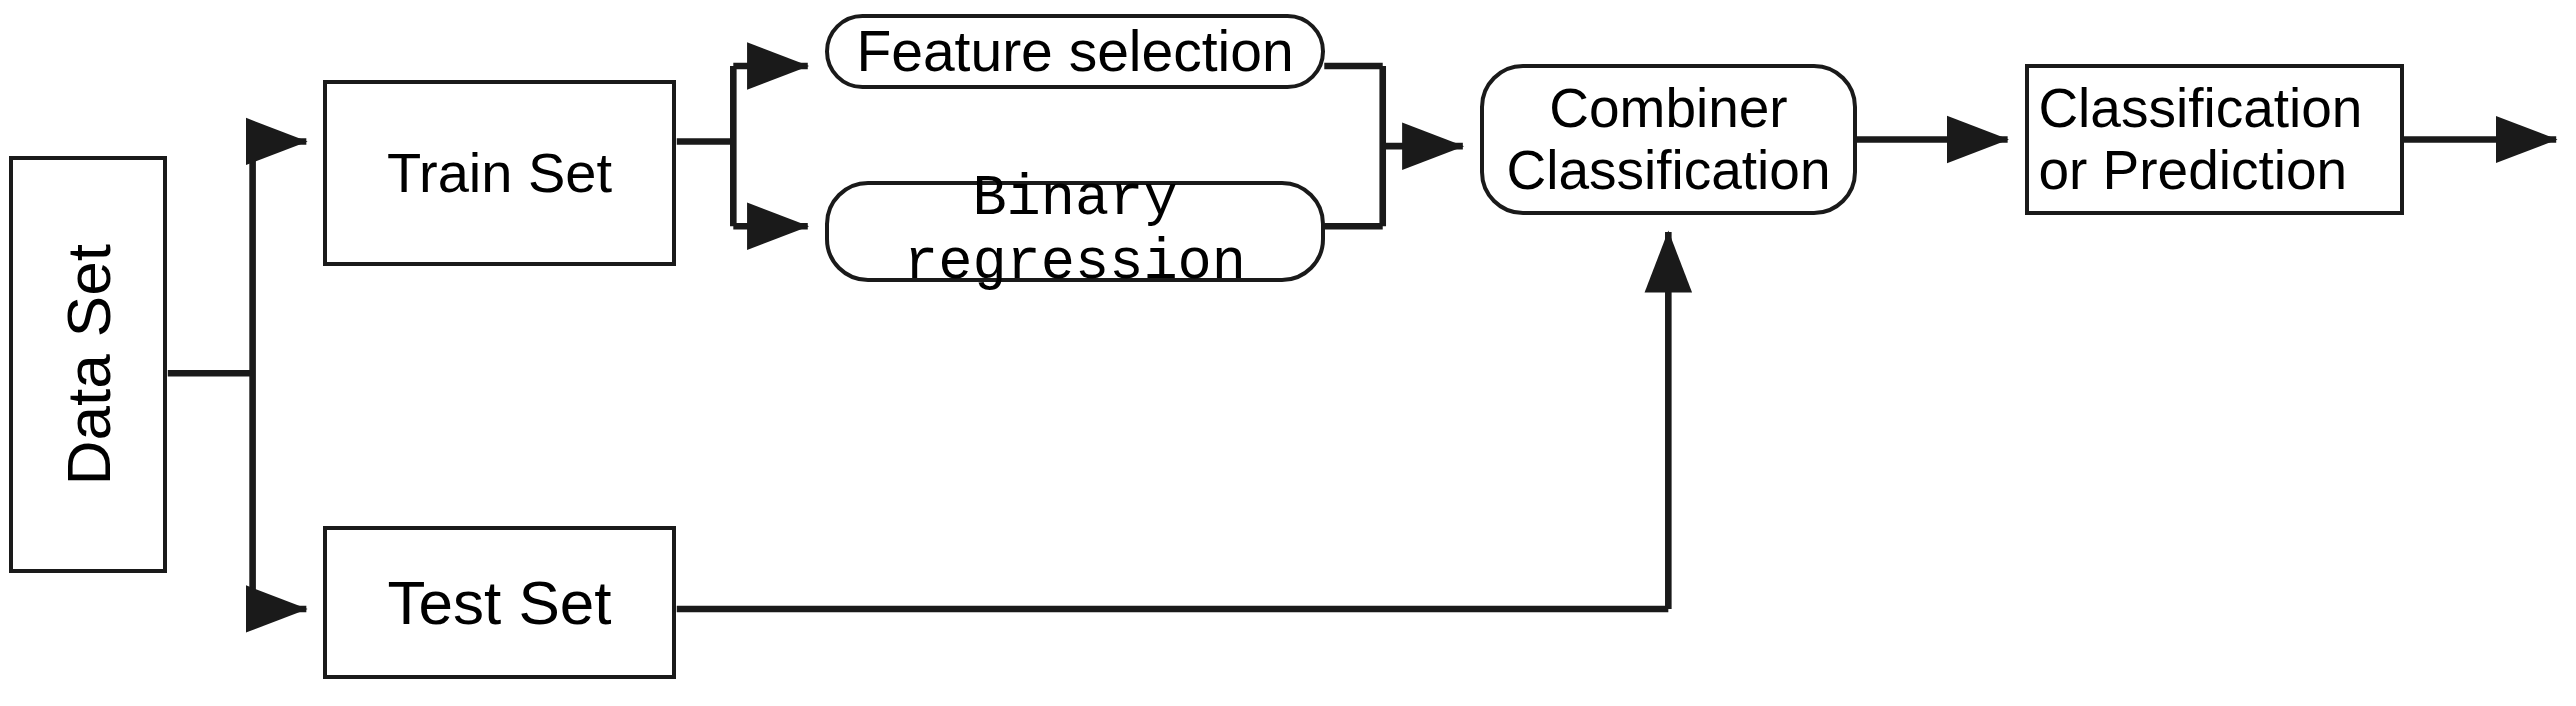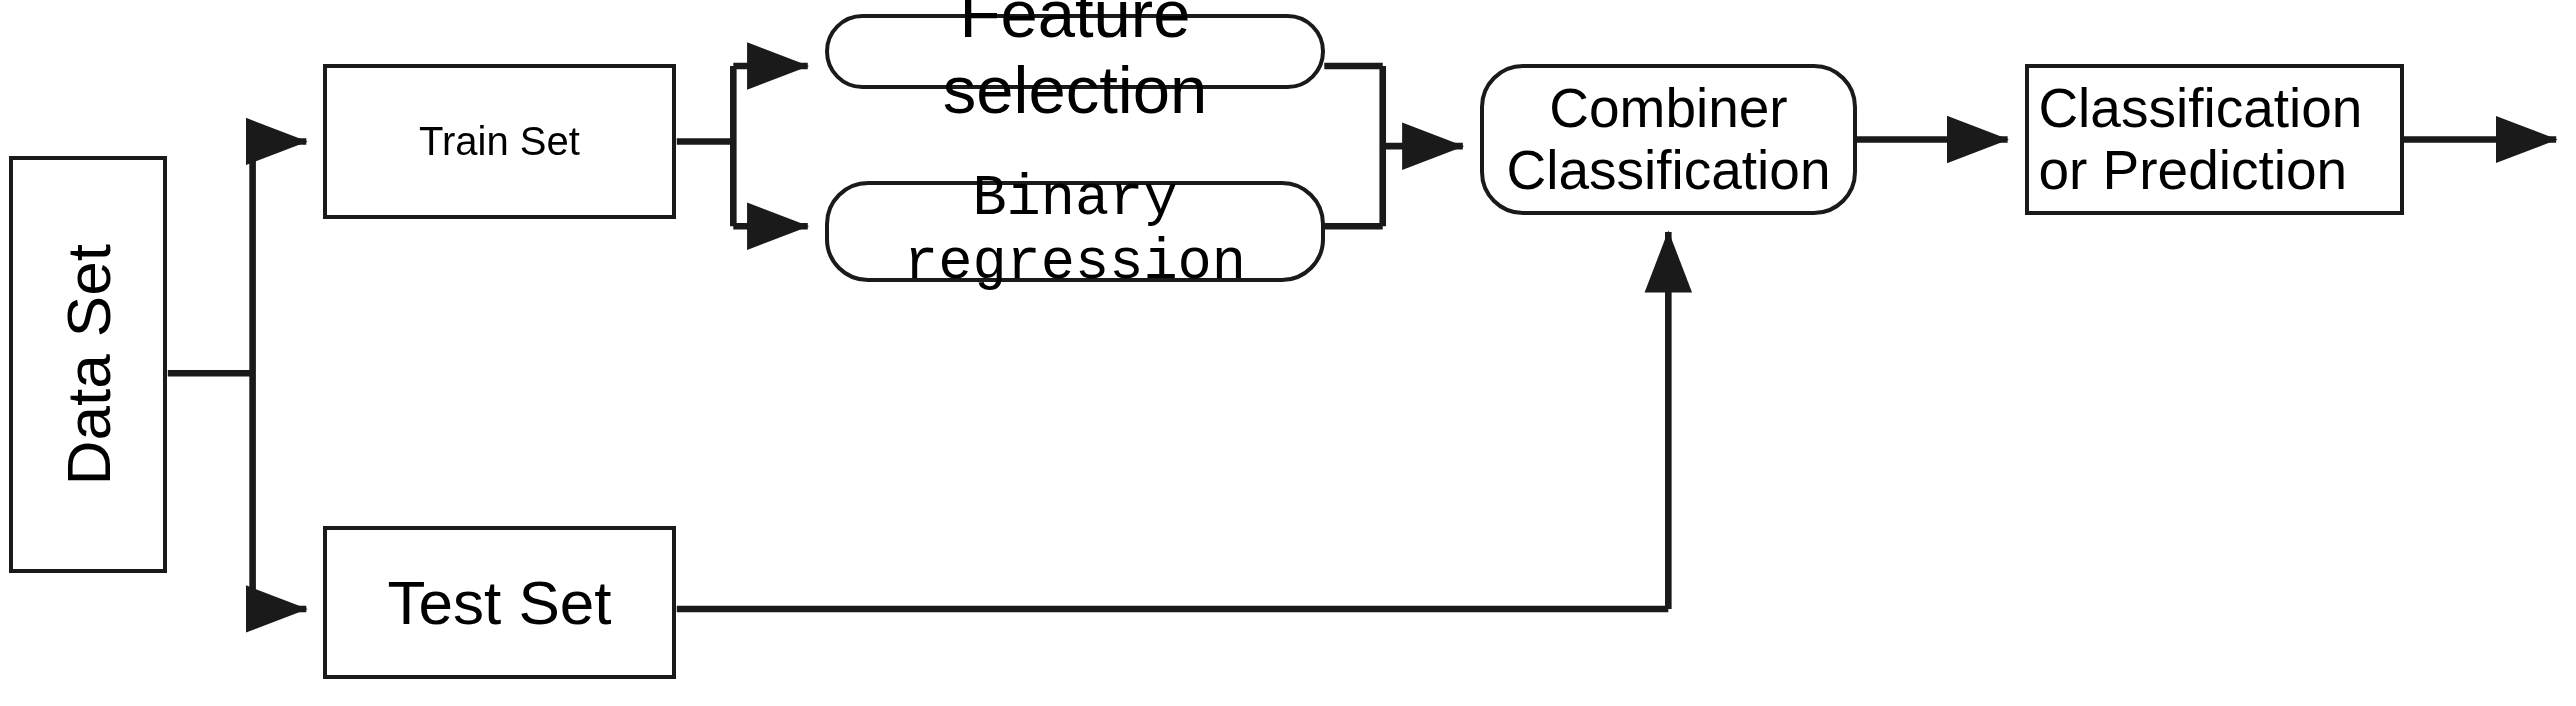--- a/index.html
+++ b/index.html
@@ -50,30 +50,30 @@
     left: 9.4px; top: 156px; width: 158px; height: 417px;
     font-size: 62px;
   }
   #node-data-set .label {
     transform: rotate(-90deg);
     transform-origin: center center;
     white-space: nowrap;
     padding: 0;
   }
   #node-train-set {
-    left: 323px; top: 64px; width: 353px; height: 155px;
-    font-size: 40px;
+    left: 323px; top: 80px; width: 353px; height: 186px;
+    font-size: 56px;
   }
   #node-test-set {
     left: 323px; top: 526px; width: 353px; height: 153px;
     font-size: 62px;
   }
   #node-feature-selection {
     left: 825px; top: 14px; width: 500px; height: 75px;
-    font-size: 67px;
+    font-size: 57px;
   }
   #node-binary-regression {
     left: 825px; top: 181px; width: 500px; height: 101px;
     font-size: 57px;
     font-family: Liberation Mono, monospace;
   }
   #node-combiner-classification {
     left: 1480px; top: 64px; width: 377px; height: 151px;
     font-size: 55px;
   }

